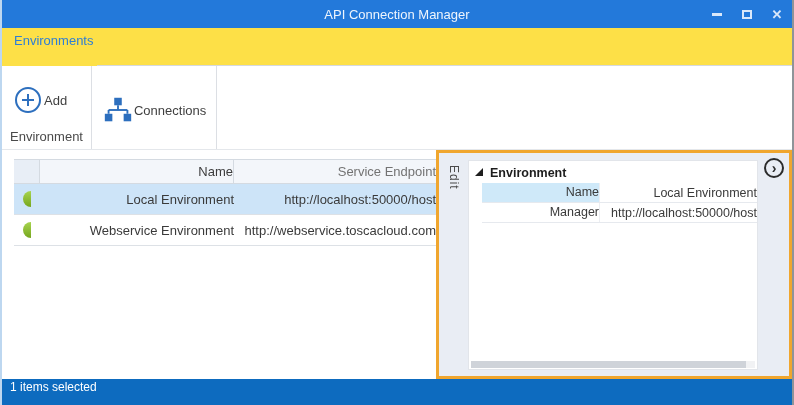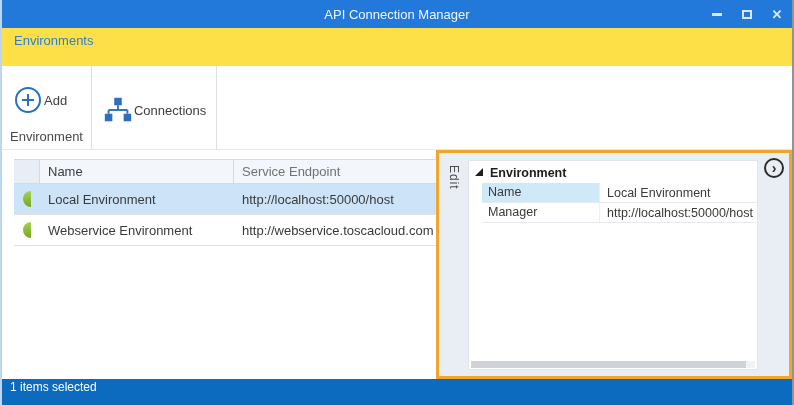--- a/index.html
+++ b/index.html
@@ -26,21 +26,21 @@
   
   .ribbon { height:84px; display:flex; background:#fff; border-bottom:1px solid #e4e7eb; flex:0 0 auto; }
   .ribbon-group { display:flex; flex-direction:column; border-right:1px solid #dcdfe4; padding:3px 2px 2px 2px; }
   .ribbon-buttons { display:flex; flex:1; }
   .ribbon-btn { display:flex; flex-direction:row; align-items:center; justify-content:flex-start; padding:3px 8px 0 8px; cursor:pointer; }
   .ribbon-btn .rb-icon { width:32px; height:32px; display:flex; align-items:center; justify-content:center; }
   .ribbon-btn .rb-label { font-size:13px; color:#3f3f3f; margin-top:2px; white-space:nowrap; }
   .group-label { text-align:center; font-size:13px; color:#4a4a4a; padding:2px 6px 3px 6px; }
 
   
-  .main { flex:1; display:flex; overflow:hidden; }
+  .main { flex:1; display:flex; overflow:hidden;text-align:right; }
   .list-panel { flex:1; background:#fff; overflow:hidden; }
   .list-table { margin:9px 0 0 12px; border-top:1px solid #d4dae1; }
   .lt-header { display:flex; height:24px; background:#f3f6fa; border-bottom:1px solid #d4dae1; align-items:center; }
   .lt-header .c-icon { width:26px; height:100%; background:#e8eef6; border-right:1px solid #d4dae1; }
   .lt-header .c-name { width:194px; height:100%; line-height:23px; padding-left:8px; border-right:1px solid #d4dae1; color:#3c3c3c; }
   .lt-header .c-endpoint { flex:1; height:100%; line-height:23px; padding-left:8px; color:#737373; }
   .lt-row { display:flex; height:31px; align-items:center; border-bottom:1px solid #dde1e6; cursor:pointer; }
   .lt-row.selected { background:#cde4f8; }
   .lt-row .c-icon { width:26px; display:flex; justify-content:center; }
   .lt-row .c-name { width:194px; padding-left:8px; }

